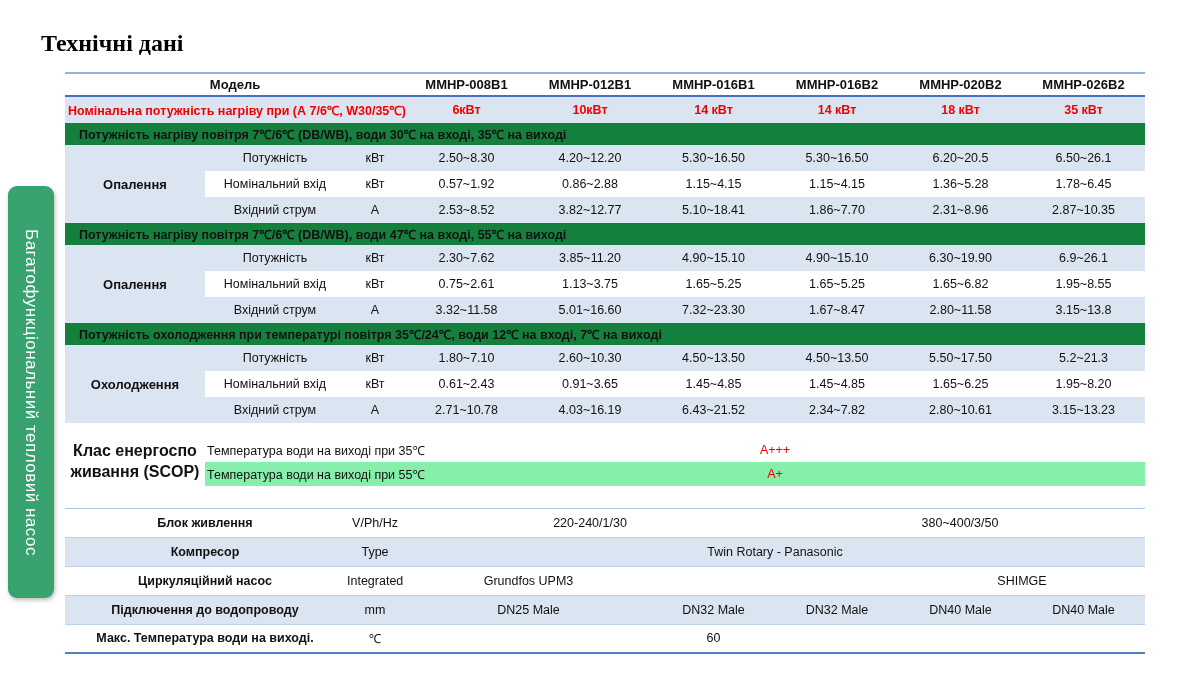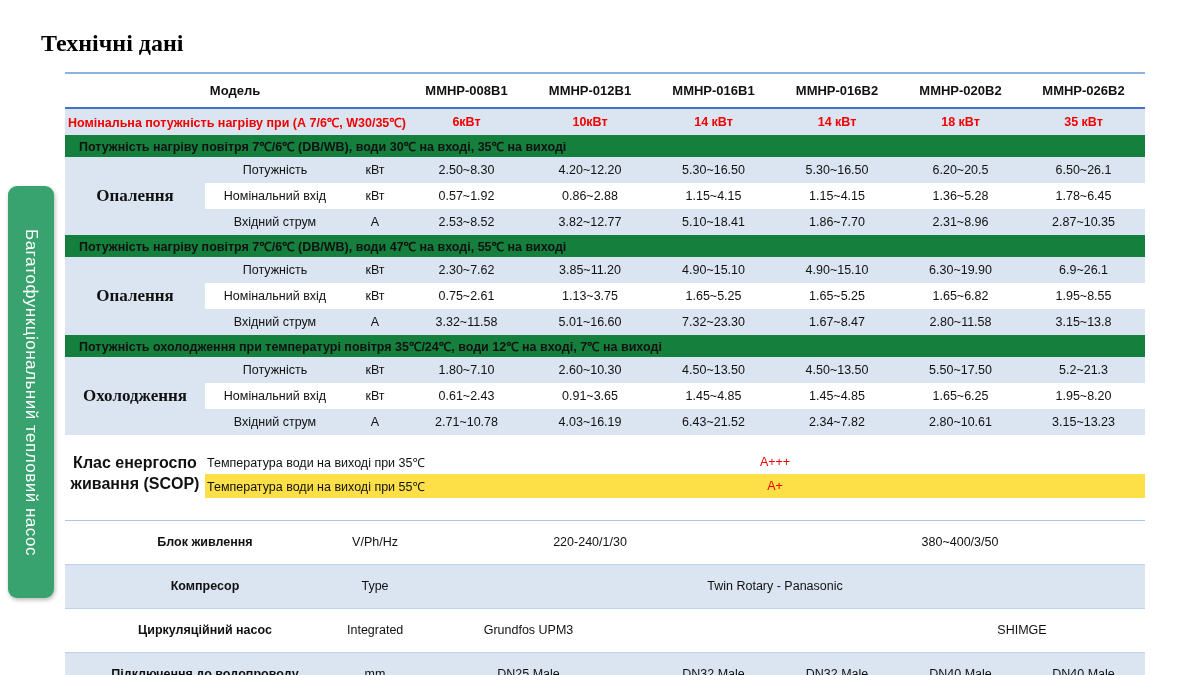--- a/index.html
+++ b/index.html
@@ -26,43 +26,43 @@
   }
   table.spec{
     position:absolute;left:65px;top:72px;width:1080px;
     border-collapse:collapse;table-layout:fixed;
     font-size:12.5px;
   }
   table.spec td{padding:0 2px;vertical-align:middle;overflow:visible;}
   .center{text-align:center;}
   .bold{font-weight:bold;}
   .red{color:#f10000;}
-  tr.model-row{height:35px;}
+  tr.model-row{height:23px;}
   tr.model-row td{
     border-top:2px solid #8db3e2;
     border-bottom:2px solid #4472c4;
     font-size:13px;
   }
   tr.red-row{height:27px;padding-left:35px;}
   tr.red-row td.label-left{text-align:left;padding-left:3px;white-space:nowrap;}
   tr.sect-row{height:22px;}
   tr.sect-row td{text-align:left;padding-left:14px;font-weight:bold;white-space:nowrap;background:#15803d;}
   tr.data-row{height:26px;}
   tr.spacer1{height:15px;}
   tr.scop-row{height:24px;}
   td.scop-label{text-align:right;padding-left:12px;white-space:nowrap;}
   td.scop-group{font-size:16px;line-height:1.3;}
   tr.spacer2{height:22px;}
   tr.spacer2 td{border-bottom:1px solid #aac7e8;}
-  tr.bottom-row{height:44px;}
+  tr.bottom-row{height:29px;}
   tr.bottom-row td{border-bottom:1px solid #bcd2ec;}
   tr.bottom-row.last td{border-bottom:2px solid #4f81bd;}
   tr.stripe > td{background:#dbe5f2;}
-  td.stripe-bg{background:#fde047;}
-  td.group{font-size:17px;font-family:Liberation Serif, serif;}
+  td.stripe-bg{background:#86efac;}
+  td.group{font-size:13px;}
 </style>
 </head>
 <body>
 
 <h1 class="page-title">Технічні дані</h1>
 
 <div class="side-banner" style="background: rgb(56, 163, 111);">
   <span>Багатофункціональний тепловий насос</span>
 </div>
 

